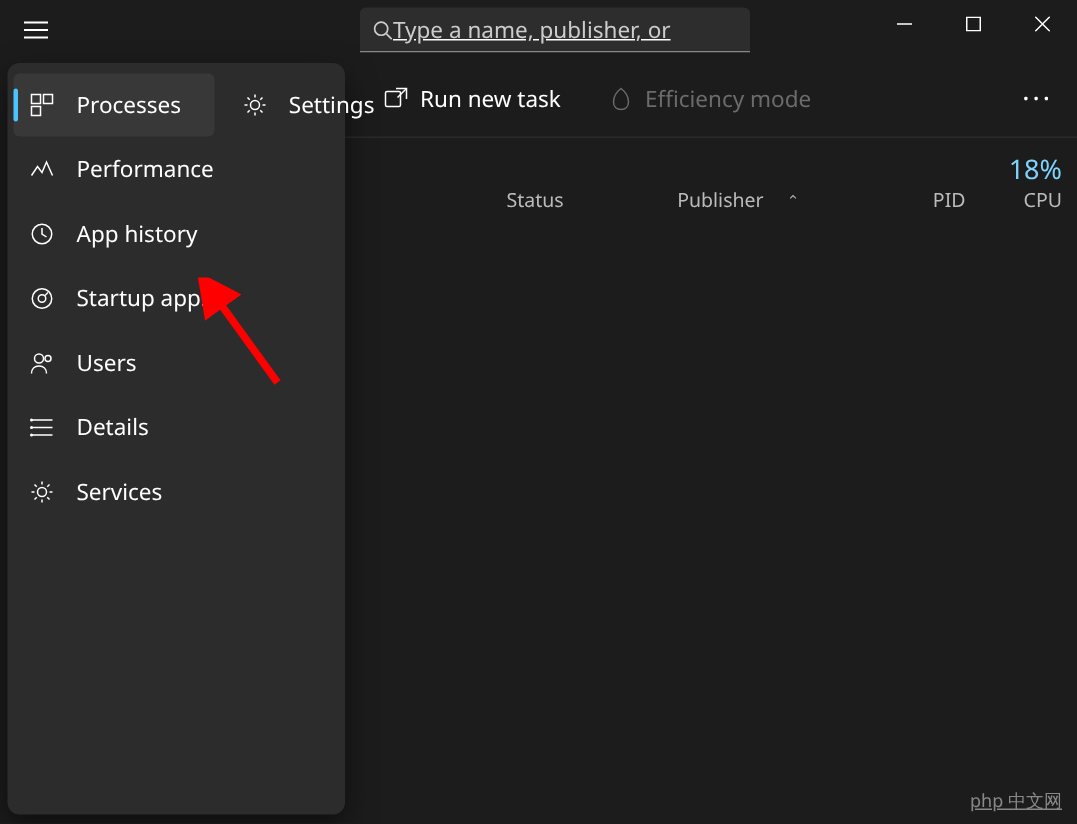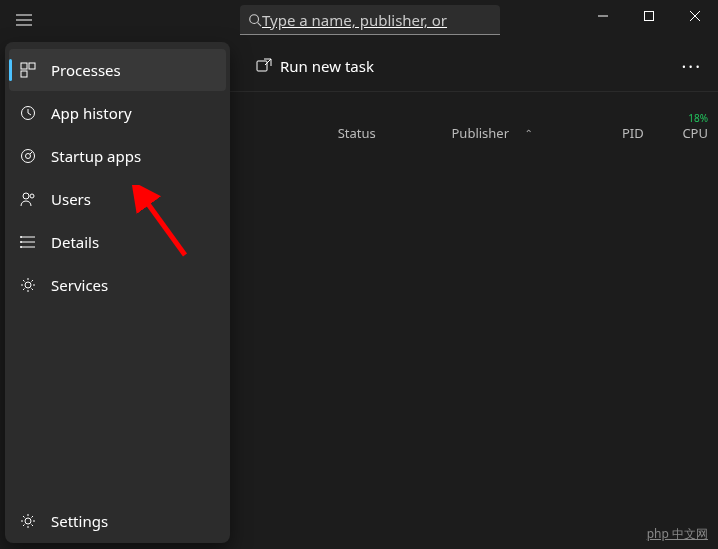--- a/index.html
+++ b/index.html
@@ -9,21 +9,21 @@
 .titlebar-left { display:flex; align-items:center; width:240px; }
 .hamburger { width:48px; height:40px; display:flex; align-items:center; justify-content:center; cursor:pointer; }
 .search-wrap { flex:1; display:flex; align-items:center; padding-left:8px; padding-right:80px; }
 .search-box { display:flex; align-items:center; height:30px; background:#2d2d2d; border-bottom:1px solid #888; border-radius:4px 4px 0 0; padding:0 8px; width:260px; overflow:hidden; }
 .search-box input { flex:1; background:transparent; border:none; color:#ccc; font-size:15px; outline:none; }
 .search-box input::placeholder { color:#ccc; }
 .win-controls { display:flex; }
 .win-btn { width:46px; height:32px; display:flex; align-items:center; justify-content:center; color:#fff; cursor:pointer; }
 
 
-.nav { position:absolute; left:5px; top:42px; width:225px; bottom:6px; background:#2c2c2c; border-radius:8px; z-index:50; display:flex; flex-direction:column; padding-top:6px; box-shadow:0 8px 20px rgba(0,0,0,.5); }
+.nav { position:absolute; left:5px; top:42px; width:225px; bottom:6px; background:#2c2c2c; border-radius:8px; z-index:50; display:flex; padding-top:6px; box-shadow:0 8px 20px rgba(0,0,0,.5); }
 .nav-items { flex:1; }
 .nav-item { height:42px; margin:1px 4px; display:flex; align-items:center; padding-left:10px; gap:14px; border-radius:4px; position:relative; cursor:pointer; font-size:15px; }
 .nav-item.selected { background:#383838; }
 .nav-item.selected::before { content:""; position:absolute; left:0; top:10px; bottom:10px; width:3px; background:#4cc2ff; border-radius:2px; }
 .nav-icon { width:18px; height:18px; display:flex; align-items:center; justify-content:center; flex:none; }
 
 
 .main { flex:1; margin-left:48px; display:flex; flex-direction:column; }
 .toolbar { height:52px; display:flex; align-items:center; padding:0 8px 0 200px; border-bottom:1px solid #2a2a2a; gap:16px; }
 .tool-btn { display:flex; align-items:center; gap:8px; color:#fff; font-size:15px; padding:6px 8px; border-radius:4px; cursor:pointer; }
@@ -31,21 +31,21 @@
 .tool-more { margin-left:auto; color:#fff; cursor:pointer; padding:4px 8px; letter-spacing:2px; font-size:18px; }
 
 .table { flex:1; overflow:hidden; position:relative; }
 .thead { display:flex; align-items:flex-end; height:50px; color:#bbb; font-size:13px; }
 .col-name { width:300px; padding-left:12px; }
 .col-status { width:118px;margin-top:32px; }
 .col-pub { width:160px; position:relative; }
 .col-pid { width:56px; text-align:center; }
 .col-cpu { width:60px; text-align:right; padding-right:10px; }
 .thead .col-cpu { line-height:1.3; }
-.cpu-pct { color:#22c55e; font-size:10px; }
+.cpu-pct { color:#7dd3fc; font-size:18px; }
 .sort-caret { position:absolute; top:2px; left:50%; transform:translateX(-50%); color:#aaa; font-size:10px; }
 
 .rows { position:absolute; top:50px; left:0; right:0; bottom:0; }
 
 
 .arrow { position:absolute; left:125px; top:185px; z-index:100; pointer-events:none; }
 
 .watermark { position:absolute; right:10px; bottom:6px; color:#888; font-size:12px; z-index:60;text-decoration:underline; }
 
 svg { display:block; }
@@ -93,20 +93,28 @@
   <div class="nav-items">
     <div class="nav-item selected">
       <span class="nav-icon">
           <svg width="16" height="16" viewBox="0 0 16 16">
             <rect x="1" y="1" width="6" height="6" stroke="#fff" fill="none"></rect>
             <rect x="9" y="1" width="6" height="6" stroke="#fff" fill="none"></rect>
             <rect x="1" y="9" width="6" height="6" stroke="#fff" fill="none"></rect>
           </svg>
         </span>
       <span>Processes</span>
+    </div>
+    <div class="nav-item">
+      <span class="nav-icon">
+          <svg width="16" height="16" viewBox="0 0 16 16">
+            <path d="M1 12l4-6 3 4 3-7 4 9" stroke="#fff" fill="none"></path>
+          </svg>
+        </span>
+      <span>Performance</span>
     </div>
     <div class="nav-item">
       <span class="nav-icon">
           <svg width="16" height="16" viewBox="0 0 16 16">
             <circle cx="8" cy="8" r="6.5" stroke="#fff" fill="none"></circle>
             <path d="M8 4v4l3 2" stroke="#fff" fill="none"></path>
           </svg>
         </span>
       <span>App history</span>
     </div>
@@ -164,20 +172,26 @@
 
 <div class="main">
   <div class="toolbar">
     <div class="tool-btn">
       <svg width="16" height="16" viewBox="0 0 16 16">
           <rect x="1" y="3" width="10" height="10" rx="1" stroke="#fff" fill="none"></rect>
           <path d="M8 1h7v7" stroke="#fff" fill="none"></path>
           <path d="M15 1L9 7" stroke="#fff"></path>
         </svg>
       <span>Run new task</span>
+    </div>
+    <div class="tool-btn disabled">
+      <svg width="16" height="16" viewBox="0 0 16 16">
+          <path d="M8 1C4 4 3 8 3 10c0 3 2 5 5 5s5-2 5-5c0-2-1-6-5-9z" stroke="#6b6b6b" fill="none"></path>
+        </svg>
+      <span>Efficiency mode</span>
     </div>
     <div class="tool-more">···</div>
   </div>
 
   <div class="table">
     <div class="thead">
       <div class="col-name"></div>
       <div class="col-status">Status</div>
       <div class="col-pub">
         <span class="sort-caret">⌃</span>

